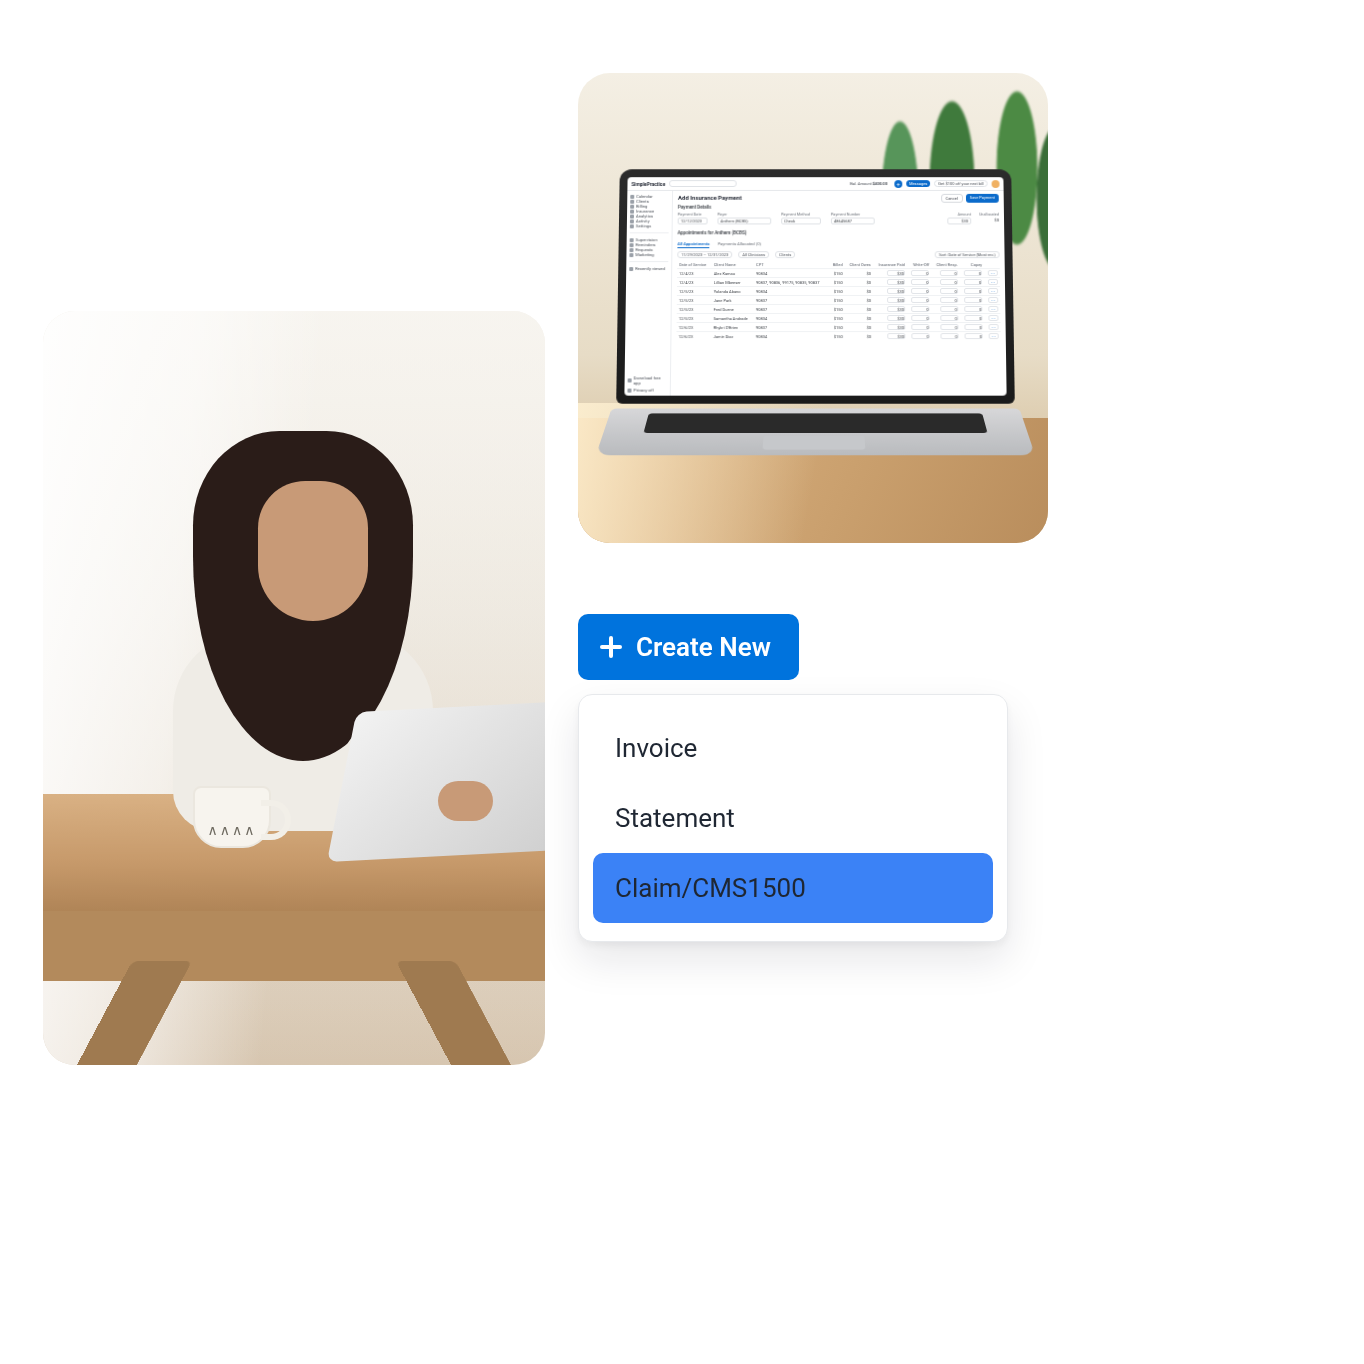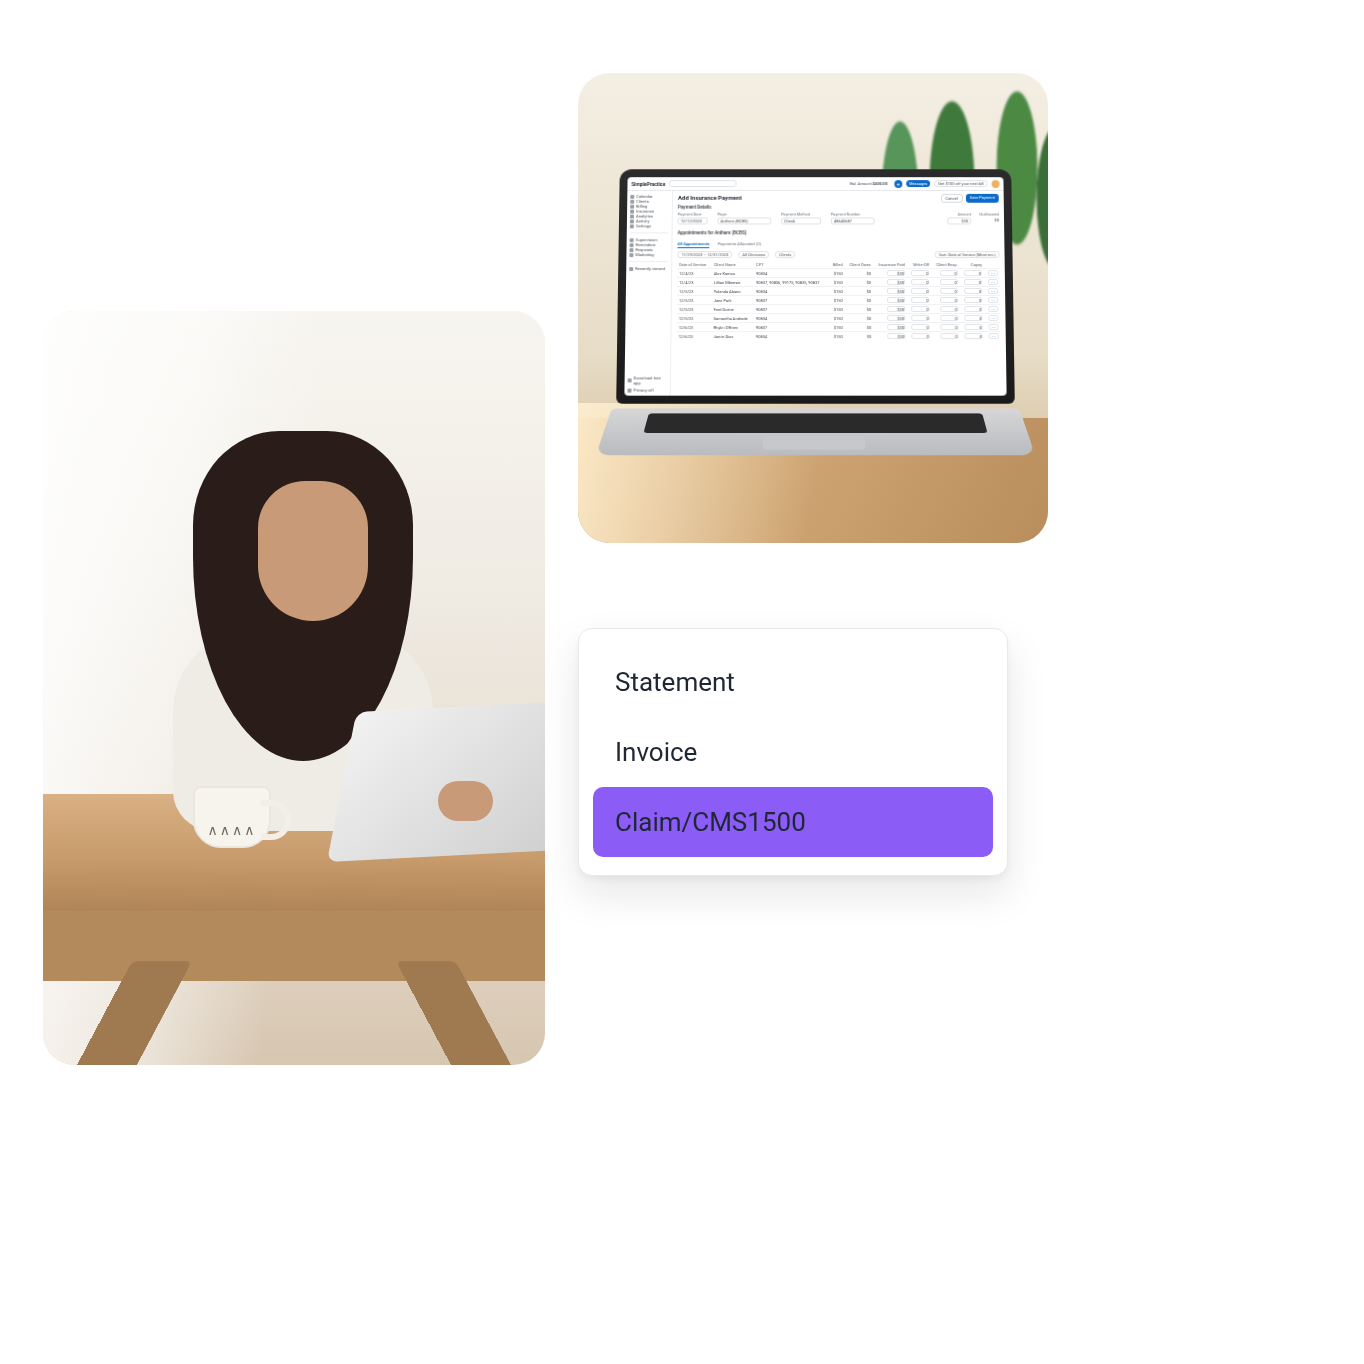--- a/index.html
+++ b/index.html
@@ -223,21 +223,21 @@
     box-shadow:0 18px 40px rgba(16,24,40,0.10),0 4px 10px rgba(16,24,40,0.05);
     padding:18px 14px;
   }
   .menu-item{
     font-size:26px; color:#1f2733;
     padding:20px 22px;
     border-radius:10px;
     cursor:pointer;
   }
   .menu-item.hover{
-    background:#8b5cf6;
+    background:#3b82f6;
   }
 </style>
 </head>
 <body>
 
 <div class="photo-left">
   <div class="pl-table"></div>
   <div class="pl-table-edge"></div>
   <div class="pl-legs"></div>
   <div class="pl-legs r"></div>
@@ -463,18 +463,22 @@
             </div>
           </div>
         </div>
       </div>
     </div>
     <div class="pr-deck"></div>
   </div>
 </div>
 
 <div class="create-wrap">
+  <div class="create-btn">
+    <span class="plus-ic"></span>
+    <span>Create New</span>
+  </div>
   <div class="menu" id="create-menu">
+      <div class="menu-item">Invoice</div>
       <div class="menu-item">Statement</div>
-      <div class="menu-item">Invoice</div>
       <div class="menu-item hover">Claim/CMS1500</div>
     </div>
 </div>
 
 </body></html>

